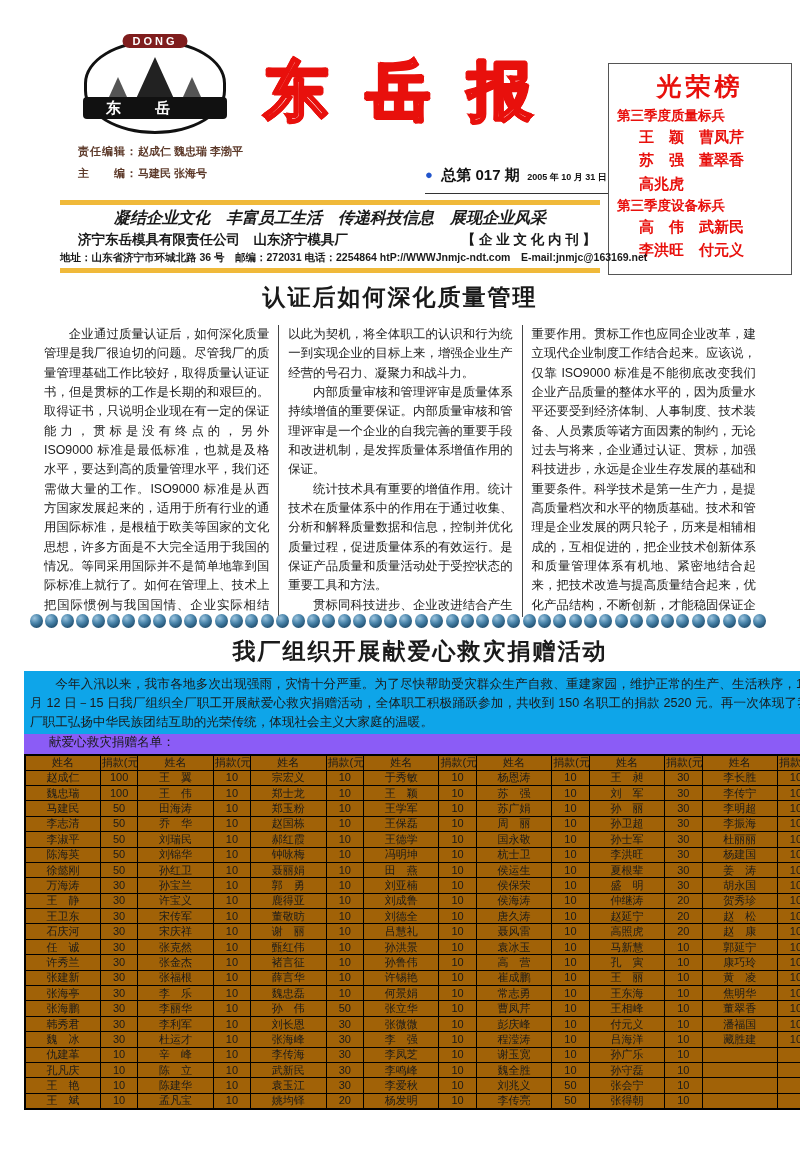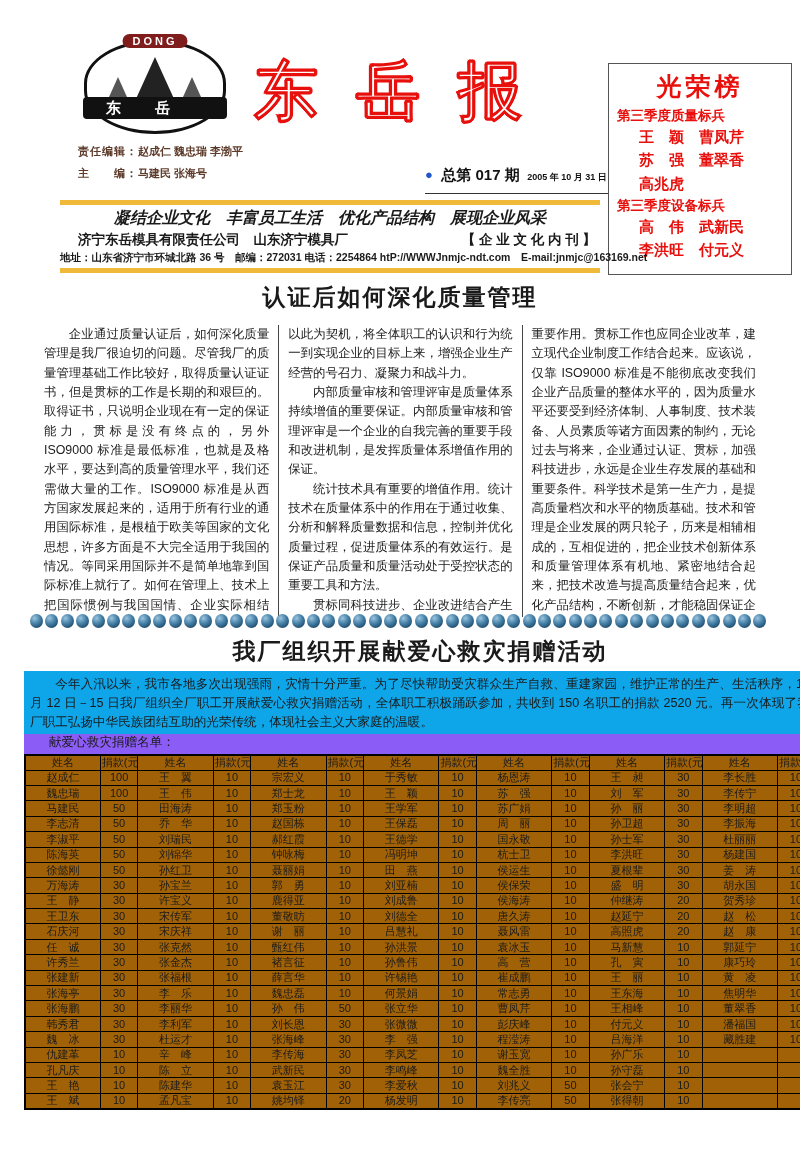--- a/index.html
+++ b/index.html
@@ -18,22 +18,22 @@
                    width:0; height:0; border-left:20px solid transparent; border-right:20px solid transparent;
                    border-bottom:44px solid #222; }
   .logo-mtn-s1, .logo-mtn-s2 { position:absolute; top:34px; width:0; height:0;
                    border-left:9px solid transparent; border-right:9px solid transparent;
                    border-bottom:20px solid #555; }
   .logo-mtn-s1 { left:22px; } .logo-mtn-s2 { right:22px; }
   .logo-band { position:absolute; left:-4px; right:-4px; top:54px; height:22px; background:#111;
                color:#fff; font-weight:bold; font-size:15px; letter-spacing:34px; text-align:center;
                line-height:22px; border-radius:4px; }
 
-  .masthead-title { position:absolute; left:222px; top:48px; width:340px; text-align:center;
-        font-size:64px; font-weight:normal; letter-spacing:38px; padding-left:30px; white-space:nowrap;
+  .masthead-title { position:absolute; left:234px; top:48px; width:340px; text-align:left;
+        font-size:64px; font-weight:bold; letter-spacing:38px; padding-left:30px; white-space:nowrap;
         color:#ffffff; -webkit-text-stroke:2.5px #e8100c;
         text-shadow:-2px 0 #e8100c, 2px 0 #e8100c, 0 -2px #e8100c, 0 2px #e8100c,
                     -1px -1px #e8100c, 1px 1px #e8100c, -1px 1px #e8100c, 1px -1px #e8100c; }
 
   .editors { position:absolute; left:78px; top:140px; font-size:11px; color:#5d3a2a; line-height:2.0; font-weight:bold; }
   .editors .row span.lbl { letter-spacing:1px; }
 
   .issue-line { position:absolute; left:425px; top:166px; width:190px; border-bottom:1px solid #333; padding-bottom:8px; white-space:nowrap; }
   .issue-bullet { color:#2255cc; font-size:13px; vertical-align:1px; }
   .issue-no { font-size:15px; font-weight:bold; color:#111; margin-left:4px; }
@@ -111,21 +111,21 @@
       <div class="honor-name">王　颖　曹凤芹</div>
       <div class="honor-name">苏　强　董翠香</div>
       <div class="honor-name">高兆虎</div>
       <div class="honor-heading">第三季度设备标兵</div>
       <div class="honor-name">高　伟　武新民</div>
       <div class="honor-name">李洪旺　付元义</div>
     </div>
 
     <div class="banner">
       <div class="bar"></div>
-      <div class="slogan">凝结企业文化　丰富员工生活　优化产品结构　展现企业风采</div>
+      <div class="slogan">凝结企业文化　丰富员工生活　传递科技信息　展现企业风采</div>
       <div class="company-row">
         <span>济宁东岳模具有限责任公司　山东济宁模具厂</span>
         <span>【 企 业 文 化 内 刊 】</span>
       </div>
       <div class="address">地址：山东省济宁市环城北路 36 号　邮编：272031 电话：2254864  htP://WWWJnmjc-ndt.com　E-mail:jnmjc@163169.net</div>
       <div class="bar"></div>
     </div>
   </div>
 
   <div class="article1">

